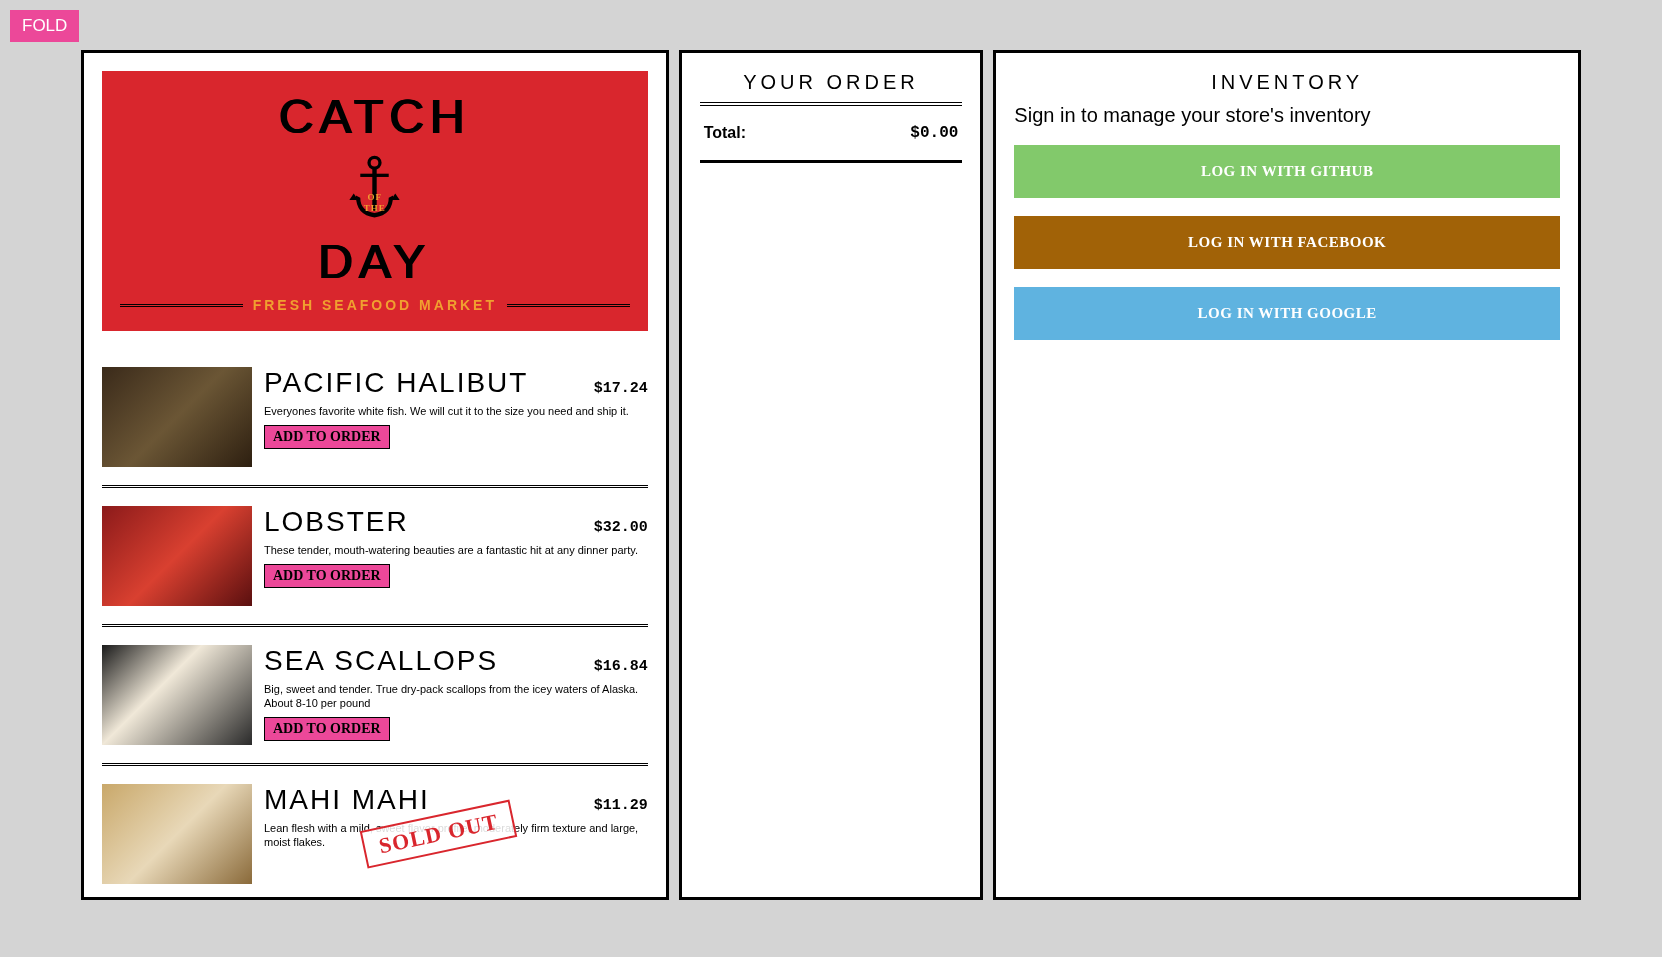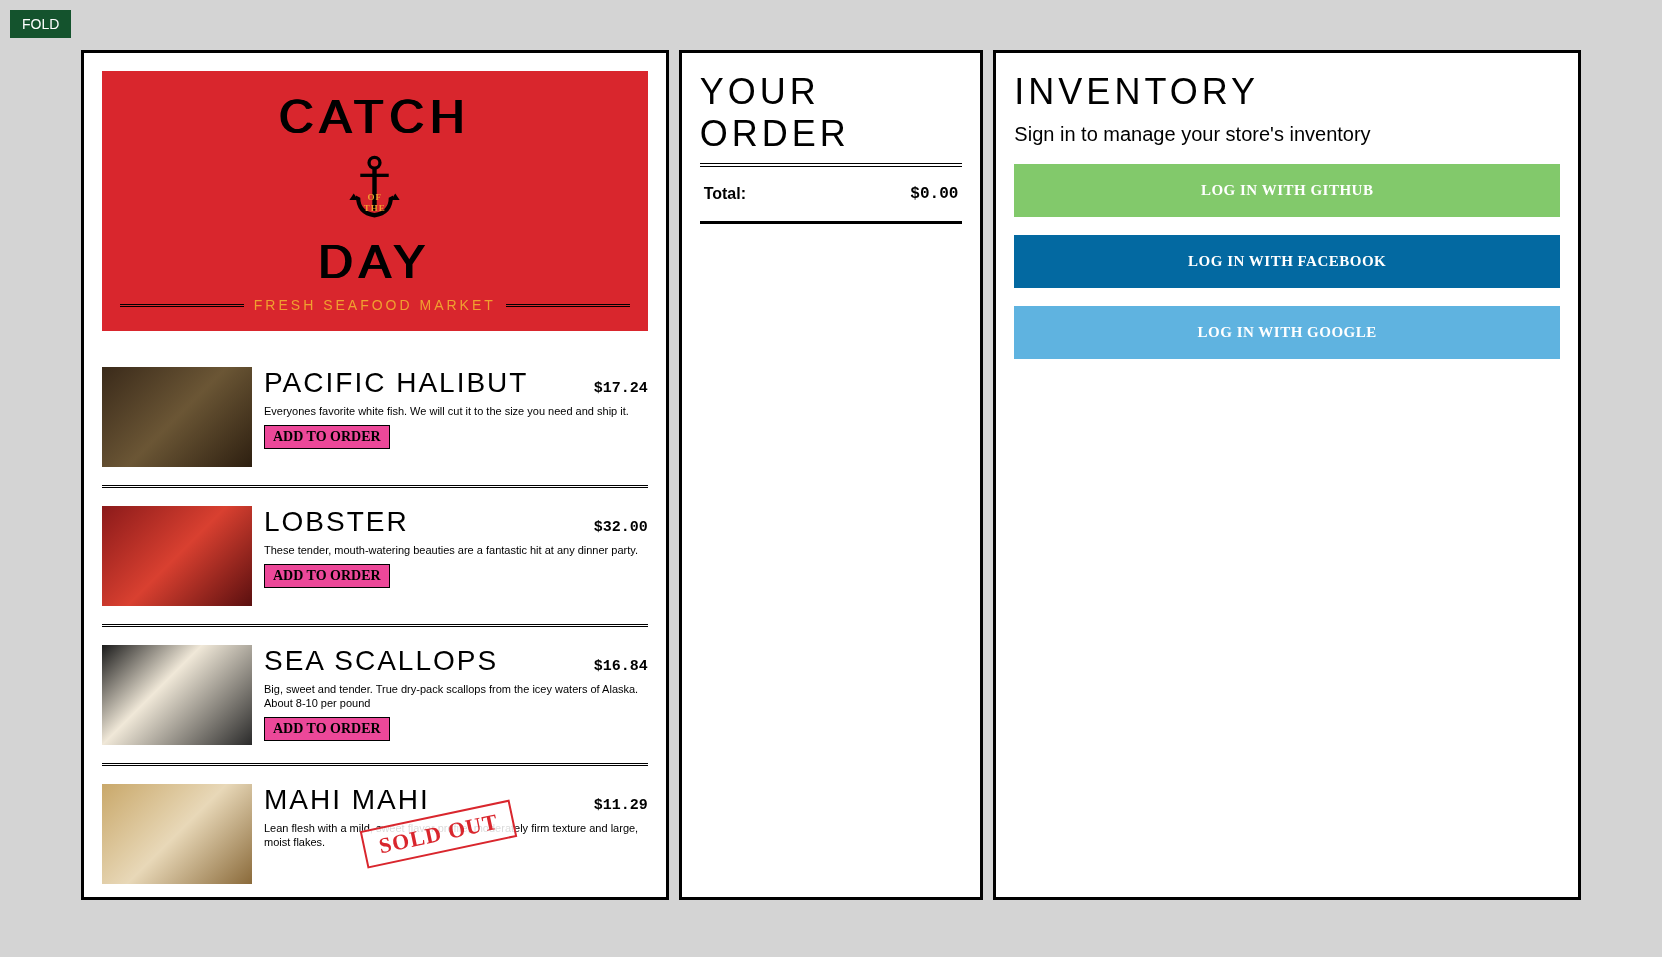--- a/index.html
+++ b/index.html
@@ -5,26 +5,26 @@
     * { box-sizing: border-box; margin: 0; padding: 0; }
     body {
       background: #d4d4d4;
       font-family: Georgia, 'Times New Roman', serif;
       padding: 50px 80px;
     }
     .fold-btn {
       position: absolute;
       top: 10px;
       left: 10px;
-      background: #14532d;
+      background: #ec4899;
       color: #fff;
       border: none;
       padding: 6px 12px;
       font-family: Arial, sans-serif;
-      font-size: 14px;
+      font-size: 17px;
       cursor: pointer;
     }
     .container {
       display: flex;
       gap: 10px;
       max-width: 1500px;
       margin: 0 auto;
     }
     .panel {
       background: #fff;
@@ -88,21 +88,21 @@
     .subtitle-line {
       flex: 1;
       border-top: 3px double #000;
       height: 3px;
     }
     .subtitle {
       color: #f0a030;
       font-family: Arial, sans-serif;
       font-size: 14px;
       letter-spacing: 3px;
-      font-weight: normal;
+      font-weight: bold;
     }
 
     
     .fish-list { list-style: none; }
     .fish-item {
       display: flex;
       gap: 12px;
       padding: 18px 0;
       border-bottom: 3px double #000;
       position: relative;
@@ -162,23 +162,23 @@
       font-size: 22px;
       letter-spacing: 1px;
       padding: 4px 14px;
       background: rgba(255,255,255,0.85);
       pointer-events: none;
     }
 
     
     .section-title {
       font-family: 'Arial Black', Impact, sans-serif;
-      font-size: 36px;
+      font-size: 20px;
       letter-spacing: 4px;
-      text-align: left;
+      text-align: center;
       font-weight: normal;
     }
     .order-divider {
       border: none;
       border-top: 4px double #000;
       margin: 8px 0 18px 0;
     }
     .total-row {
       display: flex;
       justify-content: space-between;
@@ -203,21 +203,21 @@
       color: #fff;
       font-family: Georgia, serif;
       font-weight: bold;
       font-size: 15px;
       letter-spacing: 0.5px;
       padding: 18px 0;
       margin-bottom: 18px;
       cursor: pointer;
     }
     .login-github { background: #82c96b; }
-    .login-facebook { background: #0369a1; }
+    .login-facebook { background: #a16207; }
     .login-google { background: #5fb3e0; }
 
     
     .img-halibut { background: linear-gradient(135deg,#3a2a1a,#6b5635,#2d1f10); }
     .img-lobster { background: linear-gradient(135deg,#8b1a1a,#d94030,#5a0f0f); }
     .img-scallops { background: linear-gradient(135deg,#1a1a1a,#f0e8d8 40%,#2a2a2a); }
     .img-mahi { background: linear-gradient(135deg,#c9a86a,#e8d8b8,#8a6a3a); }
     .img-crab { background: linear-gradient(135deg,#e8d8c8,#d9704a,#f0e0d0); }
   </style>
 </head>

